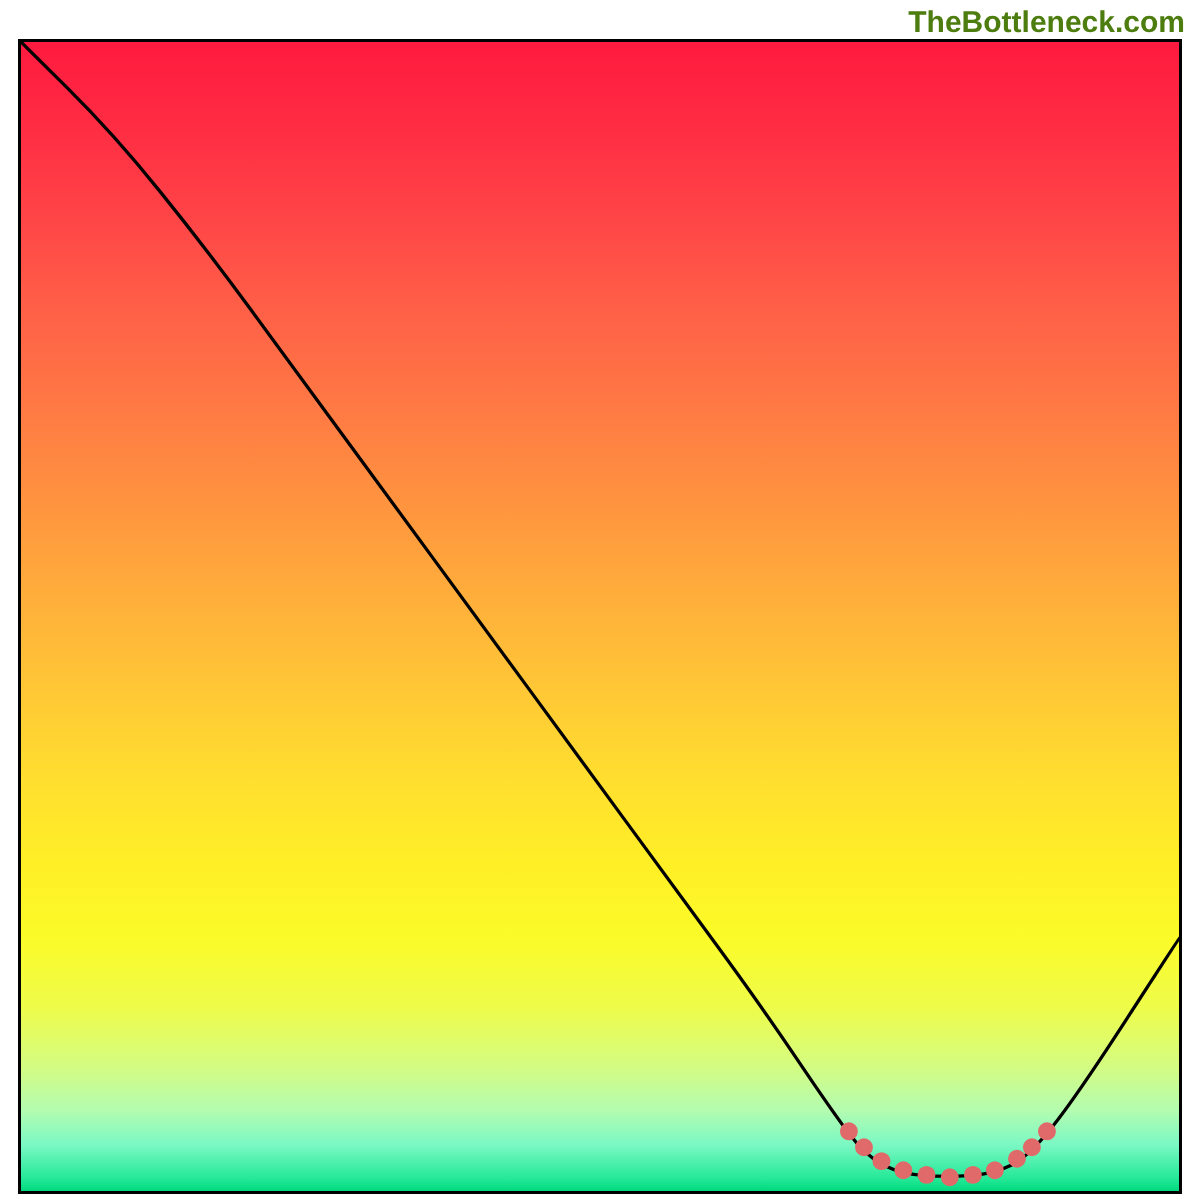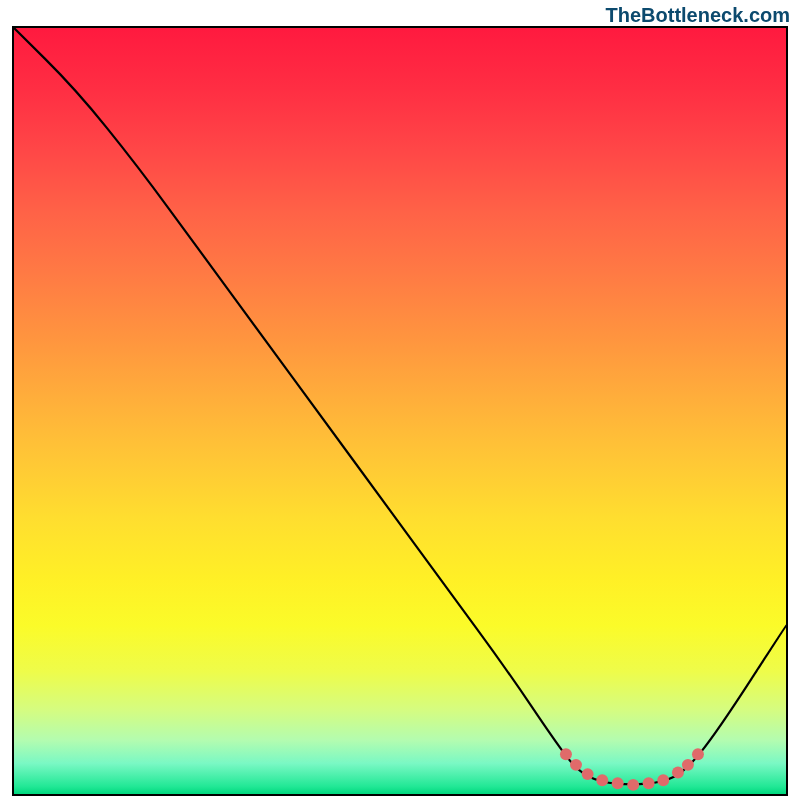--- a/index.html
+++ b/index.html
@@ -10,21 +10,21 @@
     font-family: Arial, sans-serif;
     position: relative;
     overflow: hidden;
   }
   .watermark {
     position: absolute;
     top: 4px;
     right: 10px;
     font-size: 20px;
     font-weight: bold;
-    color: #0c4a6e;
+    color: #4d7c0f;
     z-index: 10;
   }
   .chart-container {
     position: absolute;
     top: 26px;
     left: 12px;
     width: 776px;
     height: 770px;
     background: #ffffff;
     border: 2px solid #000000;

